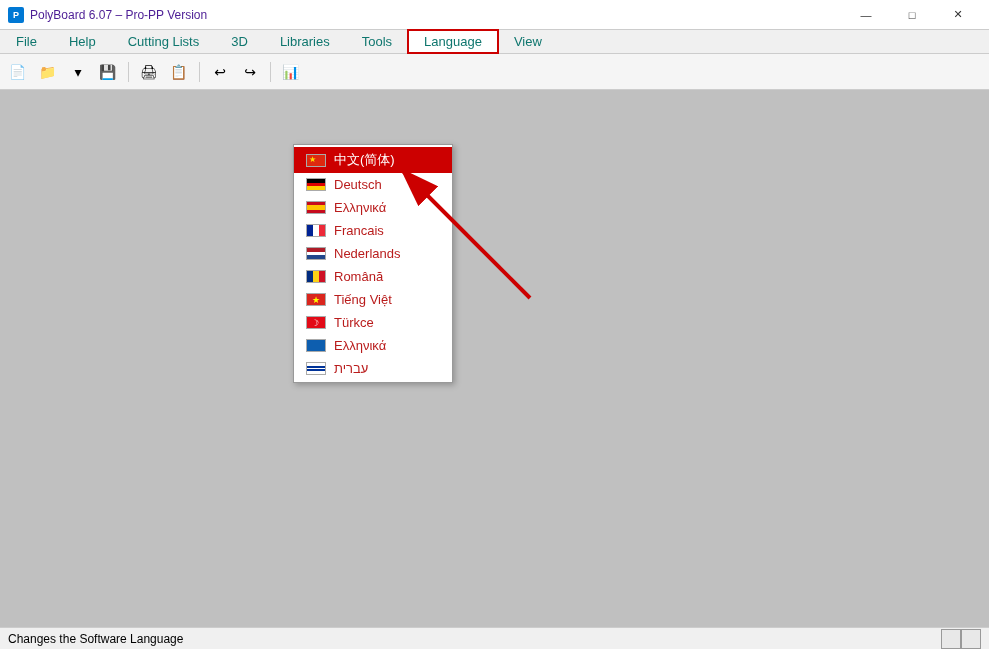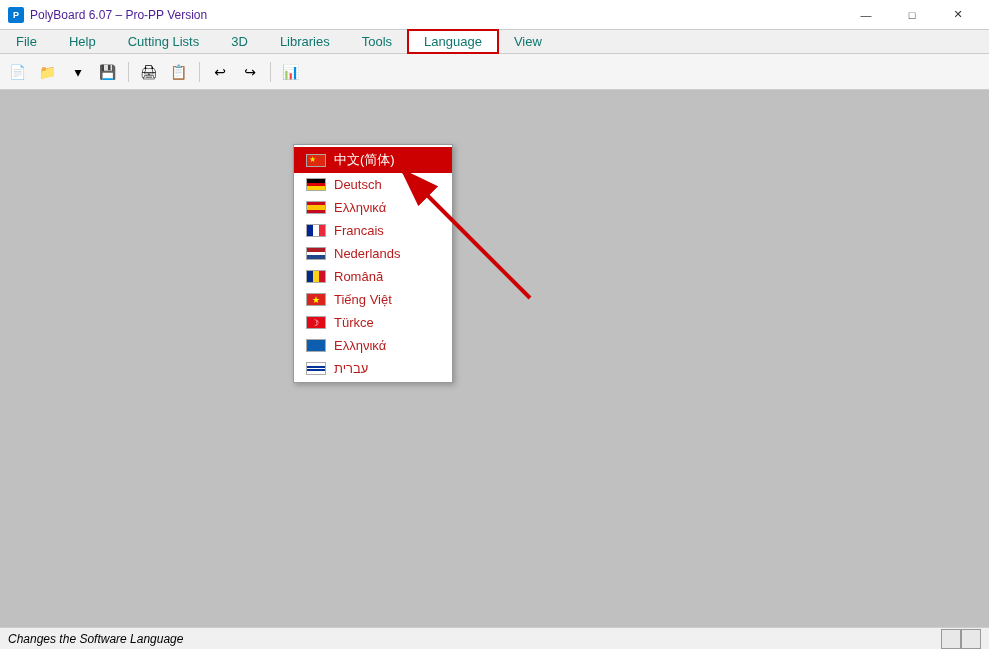--- a/index.html
+++ b/index.html
@@ -120,21 +120,20 @@
       left: 0;
       right: 0;
       height: 22px;
       background: #f0f0f0;
       border-top: 1px solid #ccc;
       display: flex;
       align-items: center;
       padding: 0 8px;
       font-size: 12px;
       color: #000;
-      font-style: italic;
     }
     #status-bar-right {
       margin-left: auto;
       display: flex;
       gap: 0;
     }
     .status-panel {
       width: 20px;
       height: 20px;
       border: 1px solid #999;

